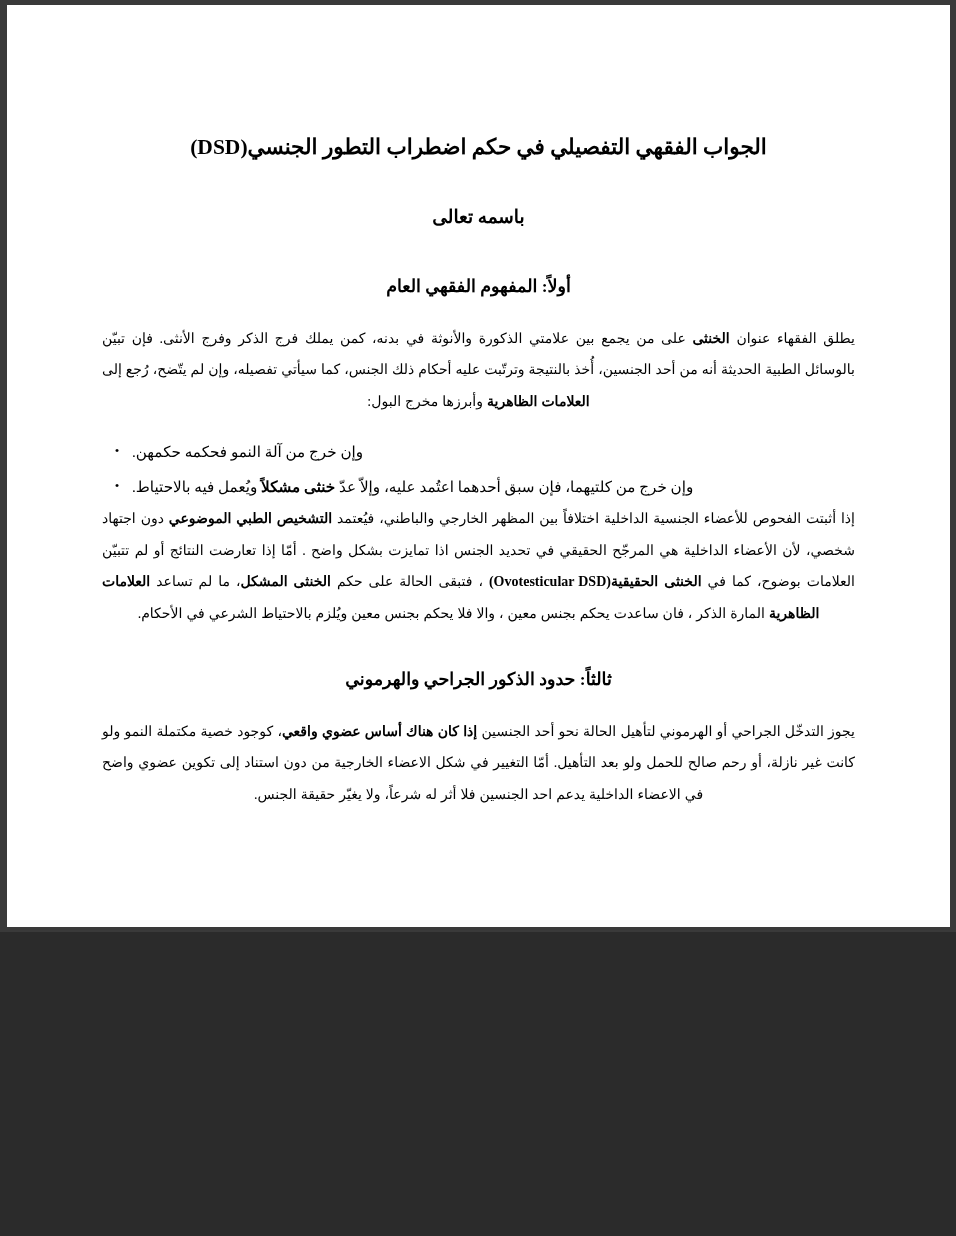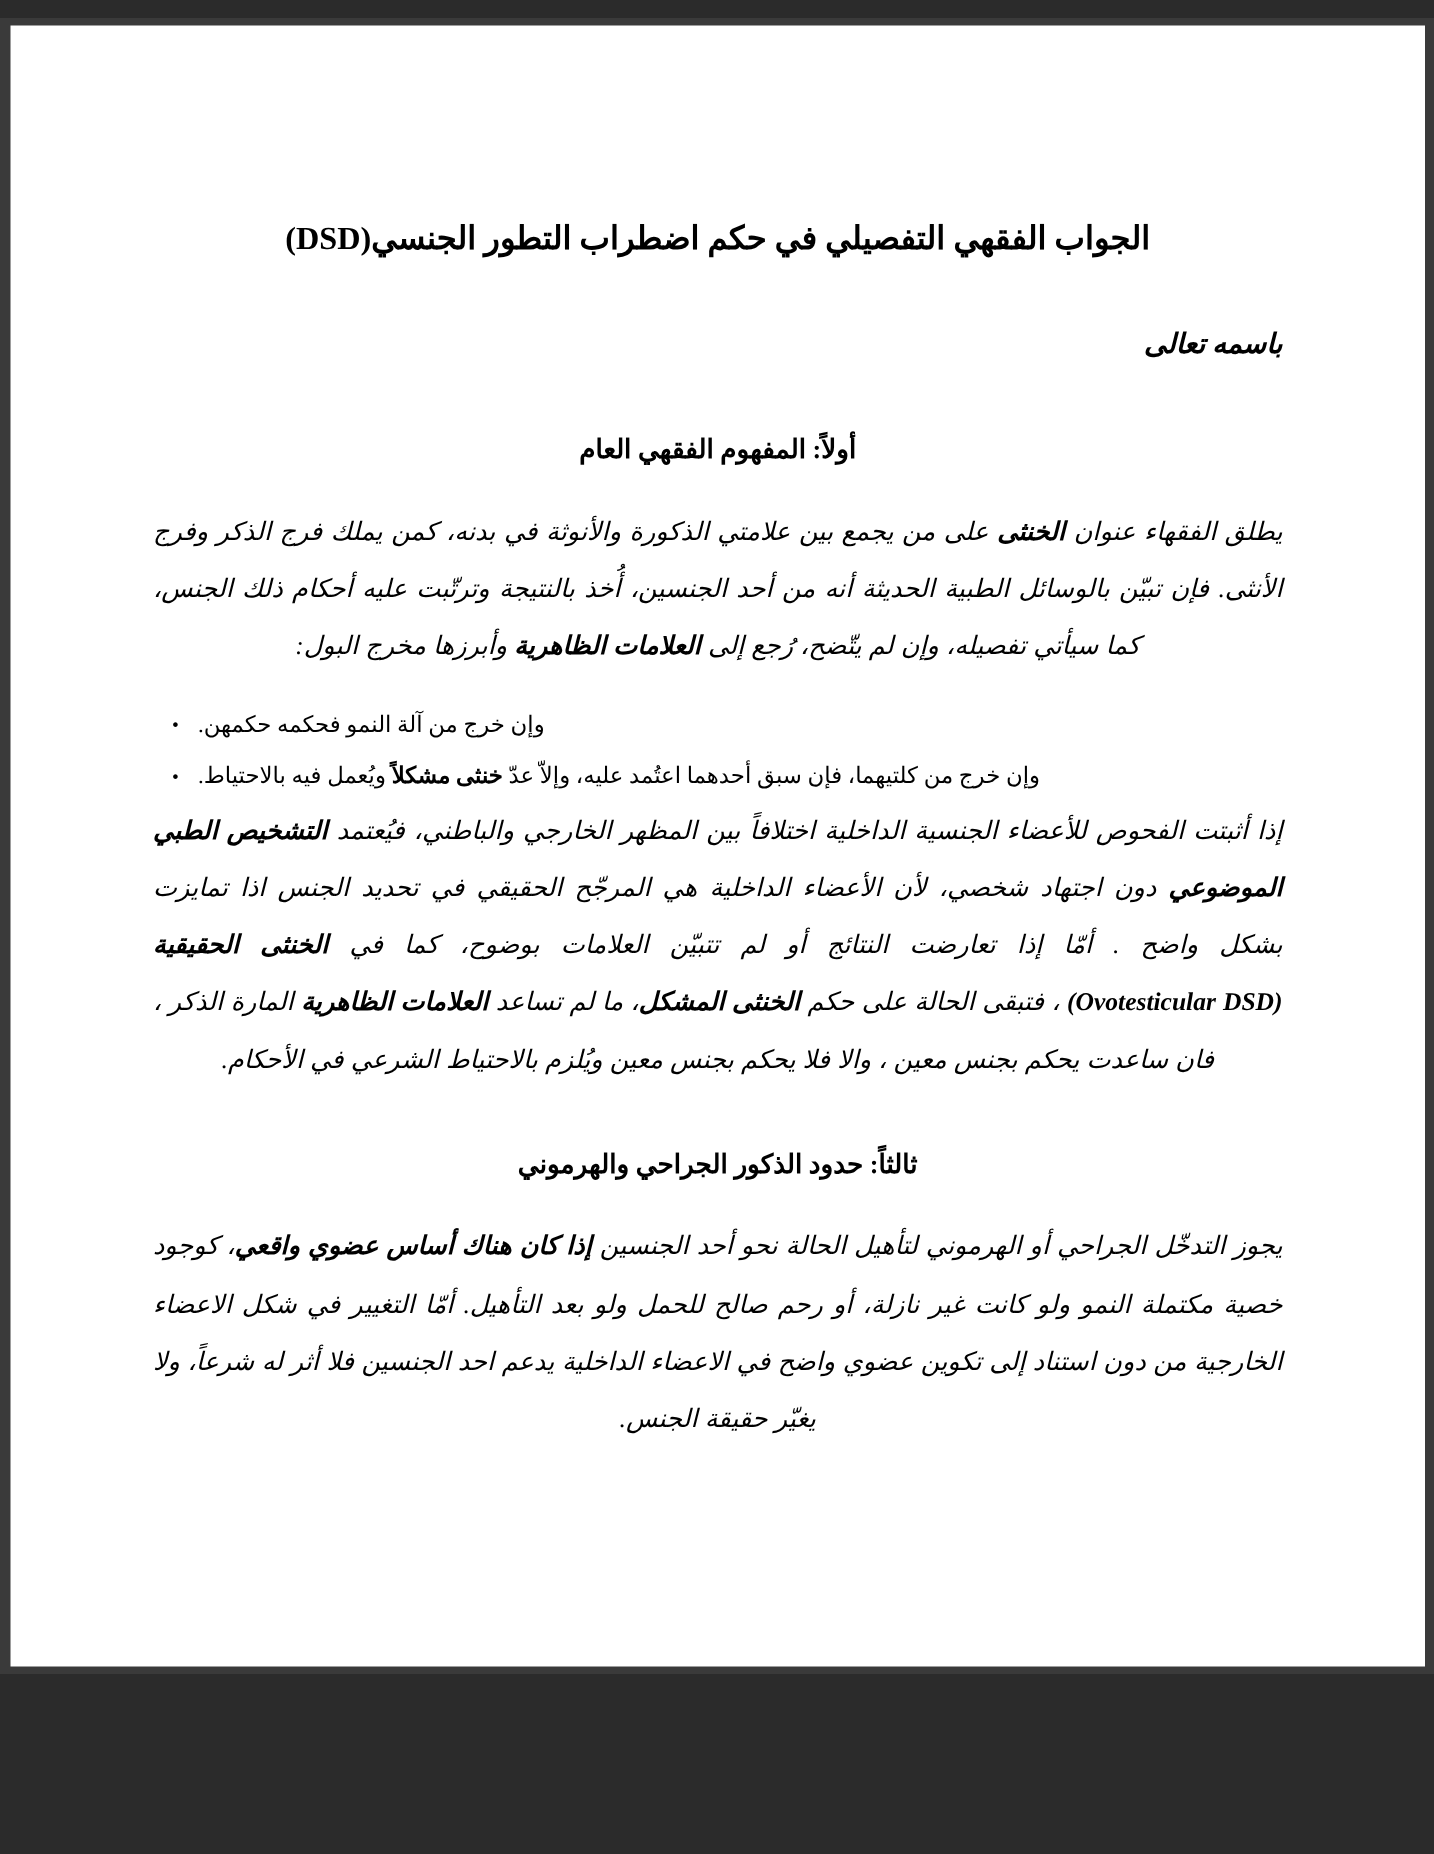--- a/index.html
+++ b/index.html
@@ -12,25 +12,24 @@
     width: 956px;
     height: 1236px;
     overflow: hidden;
     font-family: "Liberation Serif", "DejaVu Serif", serif;
   }
   .page-frame {
     position: absolute;
     left: 0;
     top: 0;
     width: 956px;
-    height: 1104px;
+    height: 932px;
     background: #3a3a3a;
     box-sizing: border-box;
     padding: 5px 6px 5px 7px;
-    margin-top: 12px;
   }
   .page {
     position: relative;
     width: 100%;
     height: 100%;
     background: #ffffff;
     box-sizing: border-box;
     padding: 128px 95px 40px 95px;
     direction: rtl;
     text-align: right;
@@ -40,45 +39,43 @@
     font-size: 21.5px;
     font-weight: bold;
     text-align: center;
     line-height: 1.35;
     margin: 0 0 44px 0;
     letter-spacing: 0;
   }
   .doc-subtitle {
     font-size: 18.5px;
     font-weight: bold;
-    text-align: right;
+    text-align: center;
     margin: 0 0 46px 0;
-    font-style: italic;
   }
   .section-heading {
     font-size: 17.5px;
     font-weight: bold;
     text-align: center;
     margin: 0 0 24px 0;
     line-height: 1.4;
   }
   .section-heading.spaced-top {
     margin-top: 86px;
   }
   .section-heading.tight-top {
     margin-top: 38px;
   }
   .body-par {
-    font-size: 17px;
+    font-size: 14px;
     line-height: 2.25;
     margin: 0 0 10px 0;
     text-align: justify;
     text-align-last: center;
     word-spacing: 0.5px;
-    font-style: italic;
   }
   .bullets {
     list-style: none;
     margin: 16px 0 0 0;
     padding: 0;
   }
   .bullets li {
     font-size: 15.2px;
     line-height: 2.2;
     text-align: left;

